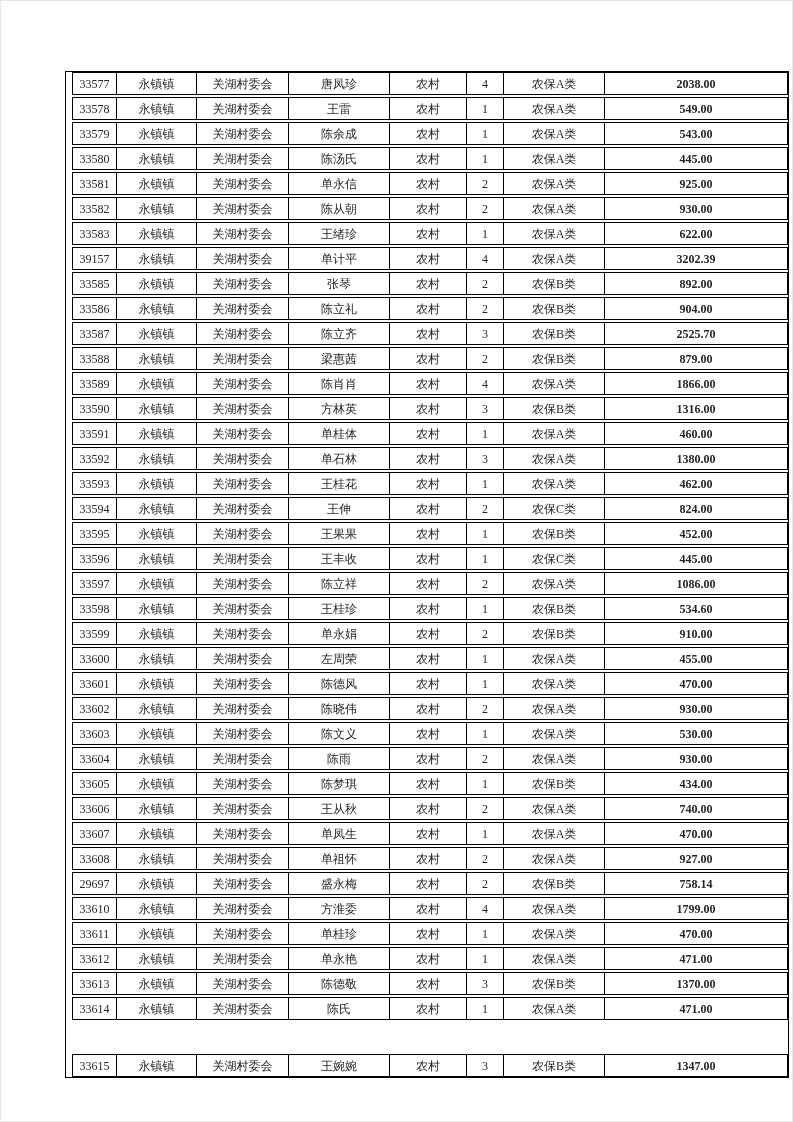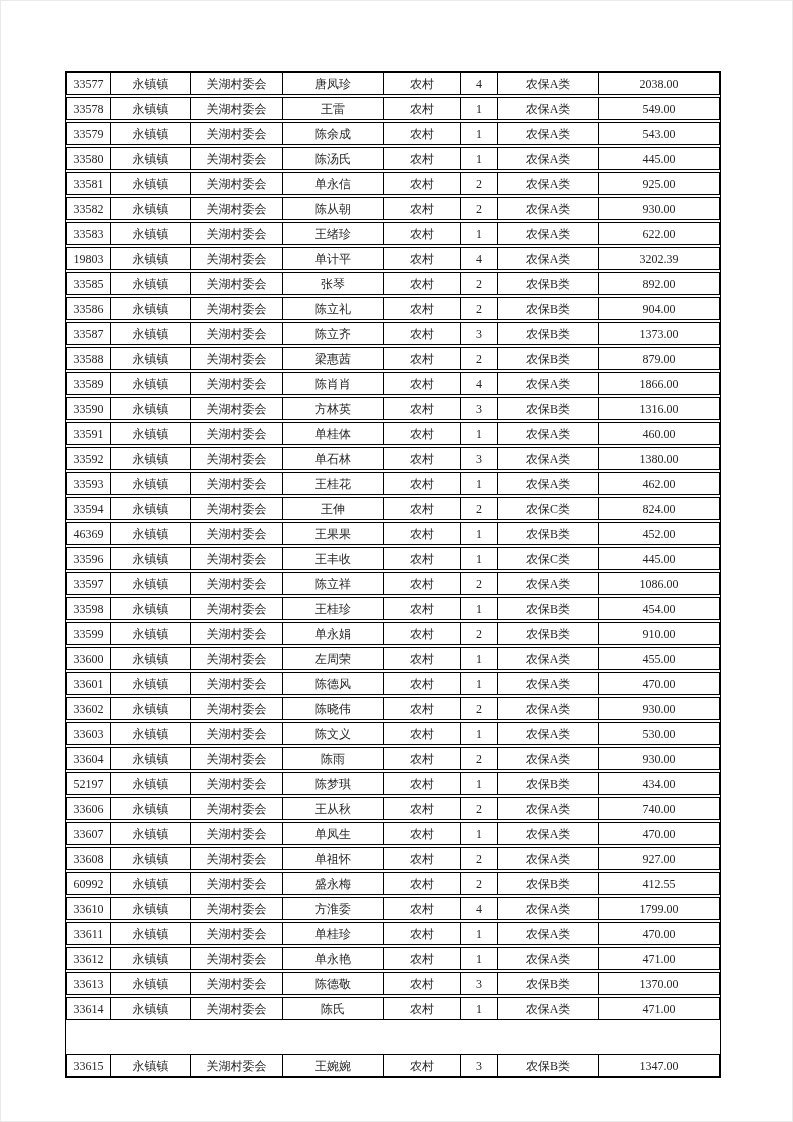--- a/index.html
+++ b/index.html
@@ -15,24 +15,25 @@
     outline: 1px solid #e9e9e9;
     outline-offset: -1px;
     font-family: "Liberation Serif", "DejaVu Serif", serif;
     color: #262626;
     overflow: hidden;
   }
   .table-wrap {
     position: absolute;
     left: 65px;
     top: 71px;
-    width: 656px;
+    width: 724px;
     box-sizing: border-box;
     border: 1px solid #000000;
     background: #ffffff;
+    padding-left: 6px;
   }
   .t-row {
     display: flex;
     box-sizing: border-box;
     border: 1px solid #000000;
     height: 23px;
     margin-bottom: 2px;
     background: #ffffff;
   }
   .t-row:last-child {
@@ -45,20 +46,21 @@
     align-items: center;
     justify-content: center;
     font-size: 12px;
     line-height: 1;
     border-right: 1px solid #000000;
     white-space: nowrap;
     overflow: hidden;
   }
   .t-cell:last-child {
     border-right: none;
+    font-weight: bold;
   }
   .c-id      { flex: 0 0 44px; }
   .c-town    { flex: 0 0 80px; }
   .c-village { flex: 0 0 92px; }
   .c-name    { flex: 0 0 101px; }
   .c-res     { flex: 0 0 77px; }
   .c-count   { flex: 0 0 37px; }
   .c-type    { flex: 0 0 101px; }
   .c-amount  { flex: 1 1 auto; }
 </style>
@@ -138,21 +140,21 @@
     <div class="t-cell c-town">永镇镇</div>
     <div class="t-cell c-village">关湖村委会</div>
     <div class="t-cell c-name">王绪珍</div>
     <div class="t-cell c-res">农村</div>
     <div class="t-cell c-count">1</div>
     <div class="t-cell c-type">农保A类</div>
     <div class="t-cell c-amount">622.00</div>
   </div>
 
   <div class="t-row">
-    <div class="t-cell c-id">19803</div>
+    <div class="t-cell c-id">39157</div>
     <div class="t-cell c-town">永镇镇</div>
     <div class="t-cell c-village">关湖村委会</div>
     <div class="t-cell c-name">单计平</div>
     <div class="t-cell c-res">农村</div>
     <div class="t-cell c-count">4</div>
     <div class="t-cell c-type">农保A类</div>
     <div class="t-cell c-amount">3202.39</div>
   </div>
 
   <div class="t-row">
@@ -178,21 +180,21 @@
   </div>
 
   <div class="t-row">
     <div class="t-cell c-id">33587</div>
     <div class="t-cell c-town">永镇镇</div>
     <div class="t-cell c-village">关湖村委会</div>
     <div class="t-cell c-name">陈立齐</div>
     <div class="t-cell c-res">农村</div>
     <div class="t-cell c-count">3</div>
     <div class="t-cell c-type">农保B类</div>
-    <div class="t-cell c-amount">1373.00</div>
+    <div class="t-cell c-amount">2525.70</div>
   </div>
 
   <div class="t-row">
     <div class="t-cell c-id">33588</div>
     <div class="t-cell c-town">永镇镇</div>
     <div class="t-cell c-village">关湖村委会</div>
     <div class="t-cell c-name">梁惠茜</div>
     <div class="t-cell c-res">农村</div>
     <div class="t-cell c-count">2</div>
     <div class="t-cell c-type">农保B类</div>
@@ -259,21 +261,21 @@
     <div class="t-cell c-town">永镇镇</div>
     <div class="t-cell c-village">关湖村委会</div>
     <div class="t-cell c-name">王伸</div>
     <div class="t-cell c-res">农村</div>
     <div class="t-cell c-count">2</div>
     <div class="t-cell c-type">农保C类</div>
     <div class="t-cell c-amount">824.00</div>
   </div>
 
   <div class="t-row">
-    <div class="t-cell c-id">46369</div>
+    <div class="t-cell c-id">33595</div>
     <div class="t-cell c-town">永镇镇</div>
     <div class="t-cell c-village">关湖村委会</div>
     <div class="t-cell c-name">王果果</div>
     <div class="t-cell c-res">农村</div>
     <div class="t-cell c-count">1</div>
     <div class="t-cell c-type">农保B类</div>
     <div class="t-cell c-amount">452.00</div>
   </div>
 
   <div class="t-row">
@@ -299,21 +301,21 @@
   </div>
 
   <div class="t-row">
     <div class="t-cell c-id">33598</div>
     <div class="t-cell c-town">永镇镇</div>
     <div class="t-cell c-village">关湖村委会</div>
     <div class="t-cell c-name">王桂珍</div>
     <div class="t-cell c-res">农村</div>
     <div class="t-cell c-count">1</div>
     <div class="t-cell c-type">农保B类</div>
-    <div class="t-cell c-amount">454.00</div>
+    <div class="t-cell c-amount">534.60</div>
   </div>
 
   <div class="t-row">
     <div class="t-cell c-id">33599</div>
     <div class="t-cell c-town">永镇镇</div>
     <div class="t-cell c-village">关湖村委会</div>
     <div class="t-cell c-name">单永娟</div>
     <div class="t-cell c-res">农村</div>
     <div class="t-cell c-count">2</div>
     <div class="t-cell c-type">农保B类</div>
@@ -369,21 +371,21 @@
     <div class="t-cell c-town">永镇镇</div>
     <div class="t-cell c-village">关湖村委会</div>
     <div class="t-cell c-name">陈雨</div>
     <div class="t-cell c-res">农村</div>
     <div class="t-cell c-count">2</div>
     <div class="t-cell c-type">农保A类</div>
     <div class="t-cell c-amount">930.00</div>
   </div>
 
   <div class="t-row">
-    <div class="t-cell c-id">52197</div>
+    <div class="t-cell c-id">33605</div>
     <div class="t-cell c-town">永镇镇</div>
     <div class="t-cell c-village">关湖村委会</div>
     <div class="t-cell c-name">陈梦琪</div>
     <div class="t-cell c-res">农村</div>
     <div class="t-cell c-count">1</div>
     <div class="t-cell c-type">农保B类</div>
     <div class="t-cell c-amount">434.00</div>
   </div>
 
   <div class="t-row">
@@ -413,28 +415,28 @@
     <div class="t-cell c-town">永镇镇</div>
     <div class="t-cell c-village">关湖村委会</div>
     <div class="t-cell c-name">单祖怀</div>
     <div class="t-cell c-res">农村</div>
     <div class="t-cell c-count">2</div>
     <div class="t-cell c-type">农保A类</div>
     <div class="t-cell c-amount">927.00</div>
   </div>
 
   <div class="t-row">
-    <div class="t-cell c-id">60992</div>
+    <div class="t-cell c-id">29697</div>
     <div class="t-cell c-town">永镇镇</div>
     <div class="t-cell c-village">关湖村委会</div>
     <div class="t-cell c-name">盛永梅</div>
     <div class="t-cell c-res">农村</div>
     <div class="t-cell c-count">2</div>
     <div class="t-cell c-type">农保B类</div>
-    <div class="t-cell c-amount">412.55</div>
+    <div class="t-cell c-amount">758.14</div>
   </div>
 
   <div class="t-row">
     <div class="t-cell c-id">33610</div>
     <div class="t-cell c-town">永镇镇</div>
     <div class="t-cell c-village">关湖村委会</div>
     <div class="t-cell c-name">方淮委</div>
     <div class="t-cell c-res">农村</div>
     <div class="t-cell c-count">4</div>
     <div class="t-cell c-type">农保A类</div>

